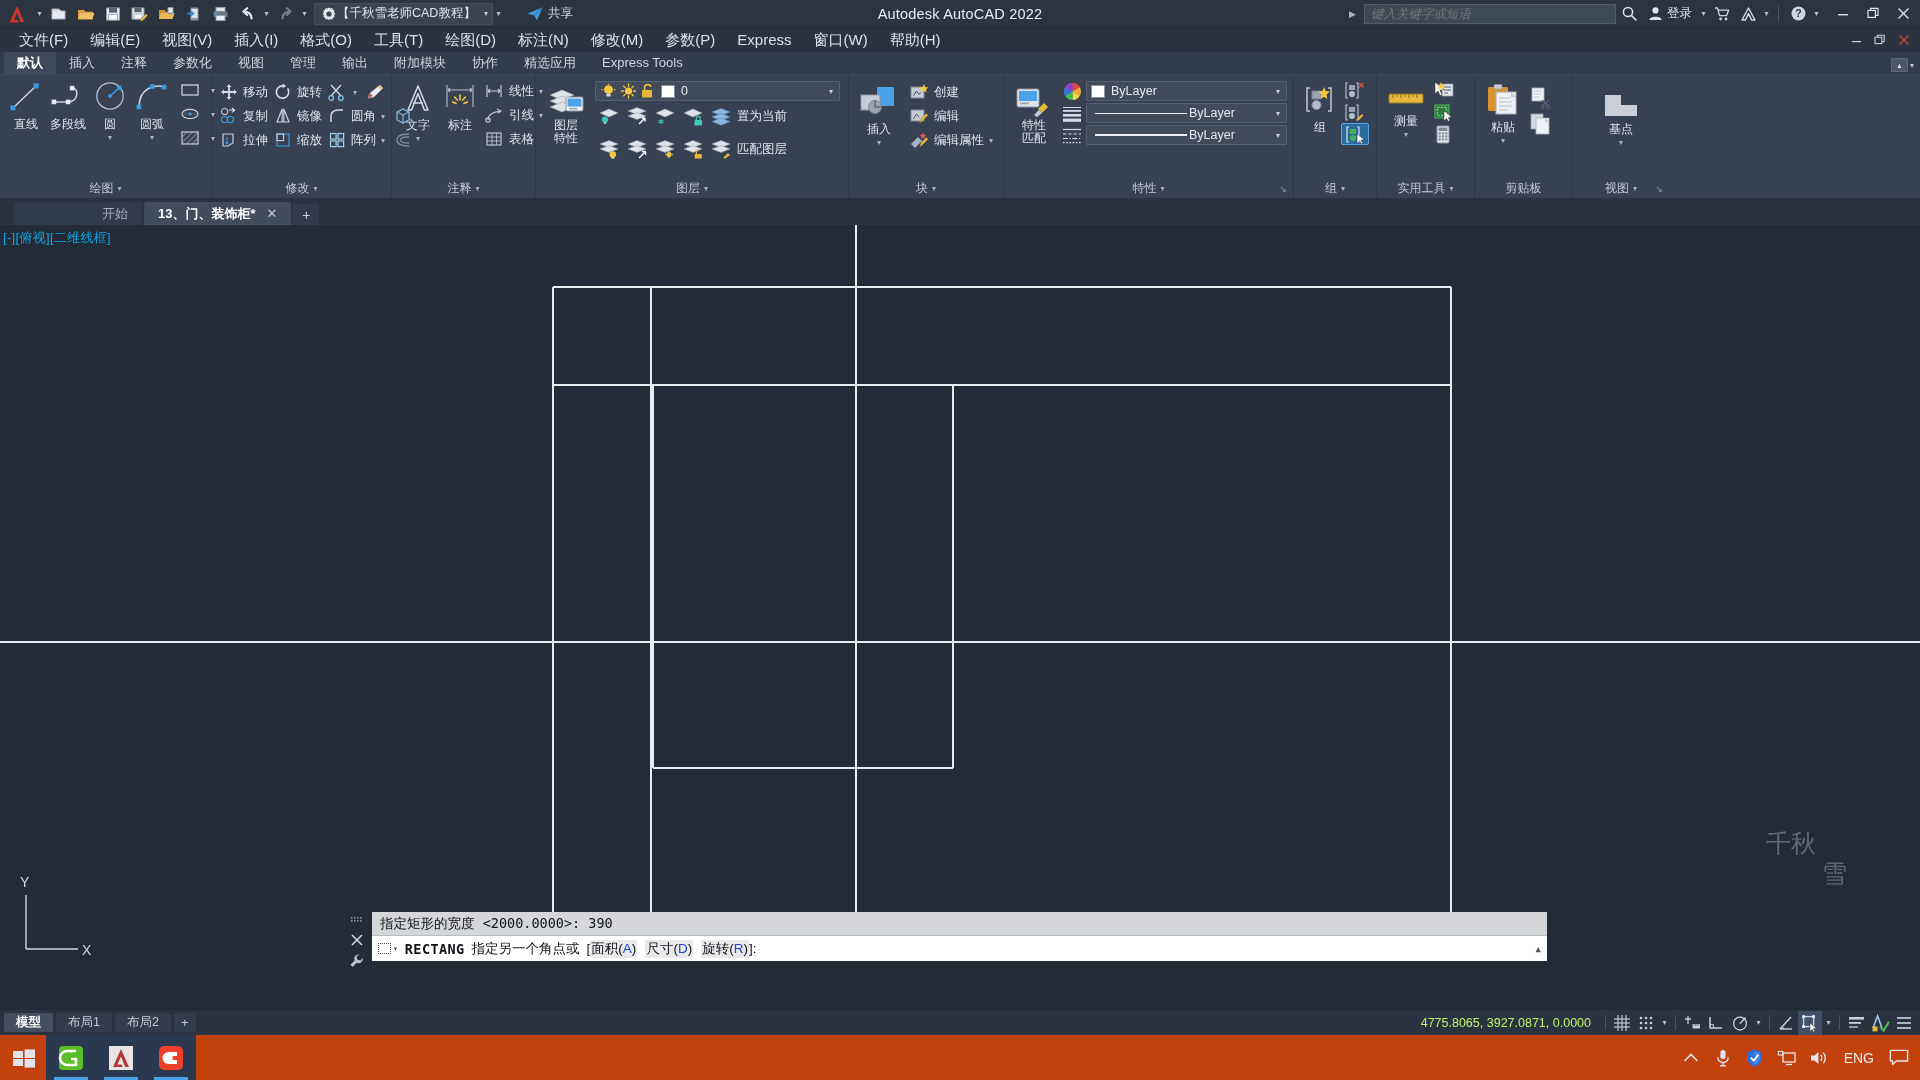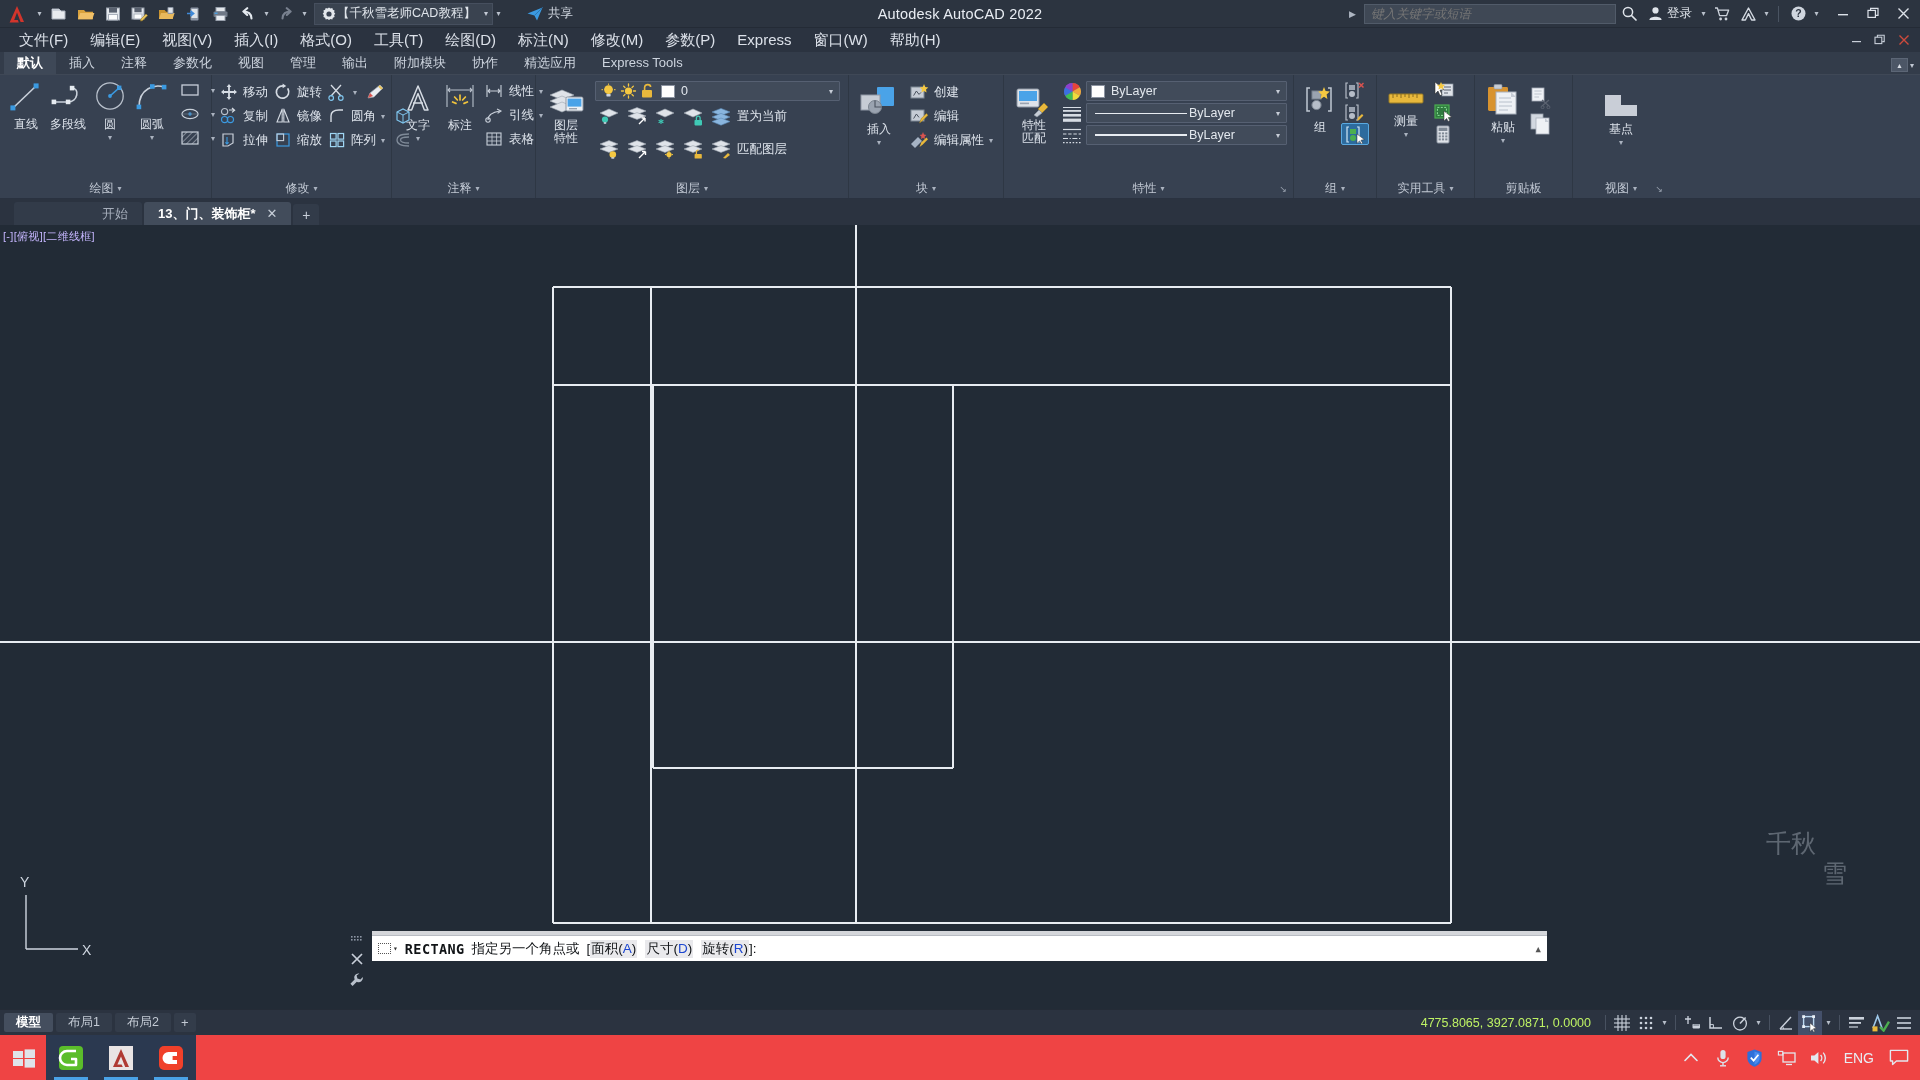--- a/index.html
+++ b/index.html
@@ -112,21 +112,21 @@
   .docbar{ height:26px; background:#2b3340; display:flex; align-items:flex-end; flex:0 0 26px; padding-left:14px;}
   .dtab{
     height:23px; padding:0 14px; display:flex; align-items:center; font-size:13px; color:#a6aebb;
     background:#323b49; margin-right:2px; border-radius:3px 3px 0 0;
   }
   .dtab.active{ background:#424c5b; color:#ffffff; font-weight:bold;}
   .dtab .x{ margin-left:11px; font-size:13px; color:#c7ced8;}
   .dplus{ width:26px; height:21px; display:flex; align-items:center; justify-content:center; background:#323b49; color:#c7ced8; font-size:14px; border-radius:3px 3px 0 0;}
 
   .canvas{ flex:1; background:#222b36; position:relative; overflow:hidden;}
-  .vplabel{ position:absolute; left:3px; top:4px; font-size:11px; color:#c4b5fd; letter-spacing:.3px;}
+  .vplabel{ position:absolute; left:3px; top:4px; font-size:13px; color:#0ea5e9; letter-spacing:.3px;}
   .wm{ position:absolute; right:36px; bottom:116px; opacity:.40; }
 
   
   .cmdwrap{ position:absolute; left:372px; bottom:48px; width:1175px; }
   .cmdgutter{ position:absolute; left:-30px; top:0; width:30px; height:100%; display:flex; flex-direction:column; align-items:center; padding-top:3px; gap:3px;}
   .cmdhist{ background:#d4d6da; color:#111417; font-family:"DejaVu Sans Mono","Liberation Mono",monospace; font-size:13.5px; padding:2px 8px; }
   .cmdhist div{ line-height:19px; white-space:nowrap;}
   .cmdinput{
     background:#ffffff; color:#111417; height:26px; display:flex; align-items:center;
     padding:0 6px; font-family:"DejaVu Sans Mono","Liberation Mono",monospace; font-size:13.5px;
@@ -150,21 +150,21 @@
   .sbplus{ width:22px; height:19px; display:flex; align-items:center; justify-content:center; background:#333c4a; color:#c3cad4; font-size:13px; border-radius:2px;}
   .sbright{ margin-left:auto; display:flex; align-items:center; gap:0px;}
   .coords{ font-size:12.5px; color:#bef264; padding:0 10px; white-space:nowrap;}
   .sicon{ width:24px; height:24px; display:flex; align-items:center; justify-content:center; color:#cbd2dc;}
   .sicon.on{ background:#44506a; }
   .sdd{ width:13px; height:24px; display:flex; align-items:center; justify-content:center; color:#b6bec9; font-size:8px;}
   .ssep{ width:1px; height:15px; background:#485160; margin:0 4px;}
 
   
   .taskbar{
-    height:45px; background:#ef4444; display:flex; align-items:center; flex:0 0 45px; padding-left:2px;
+    height:45px; background:#c2410c; display:flex; align-items:center; flex:0 0 45px; padding-left:2px;
   }
   .tstart{ width:44px; height:45px; display:flex; align-items:center; justify-content:center;}
   .tapp{ width:50px; height:45px; display:flex; align-items:center; justify-content:center; position:relative;}
   .tapp.active{ background:#2b3950;}
   .tapp .underline{ position:absolute; bottom:0; left:8px; right:8px; height:3px; background:#4aa3e8;}
   .tright2{ margin-left:auto; display:flex; align-items:center; gap:2px; padding-right:6px;}
   .ticon{ width:30px; height:45px; display:flex; align-items:center; justify-content:center; color:#e3e8ef;}
   .tlang{ font-size:14px; color:#e8edf3; padding:0 8px;}
 </style>
 </head>
@@ -1250,20 +1250,21 @@
               <path d="M2 2 L12 12 M12 2 L2 12" stroke="#c8cfd9" stroke-width="1.7"></path>
             </svg>
         </span>
         <span>
           <svg width="16" height="16" viewBox="0 0 16 16">
               <path d="M10.4 1.6 A4.2 4.2 0 0 0 5.6 7.6 L1.4 11.8 L3.6 14 L7.8 9.8 A4.2 4.2 0 0 0 13.8 5 L11.4 7.4 L8.4 6.6 L7.6 3.6 Z" fill="#b8c0cb"></path>
             </svg>
         </span>
       </div>
       <div class="cmdhist">
+        <div>指定矩形的宽度 &lt;2000.0000&gt;: 390</div>
       </div>
       <div class="cmdinput">
         <span class="cbox"></span>
         <span class="ccaret">▾</span>
         <span class="cmdname">RECTANG</span>
         <span class="zh" style="margin-left:7px">指定另一个角点或</span>
         <span class="zh" style="margin-left:7px">[</span>
         <span class="opt zh"><span>面积</span>(<span class="optkey">A</span>)</span>
         <span>&nbsp;</span>
         <span class="opt zh"><span>尺寸</span>(<span class="optkey">D</span>)</span>

